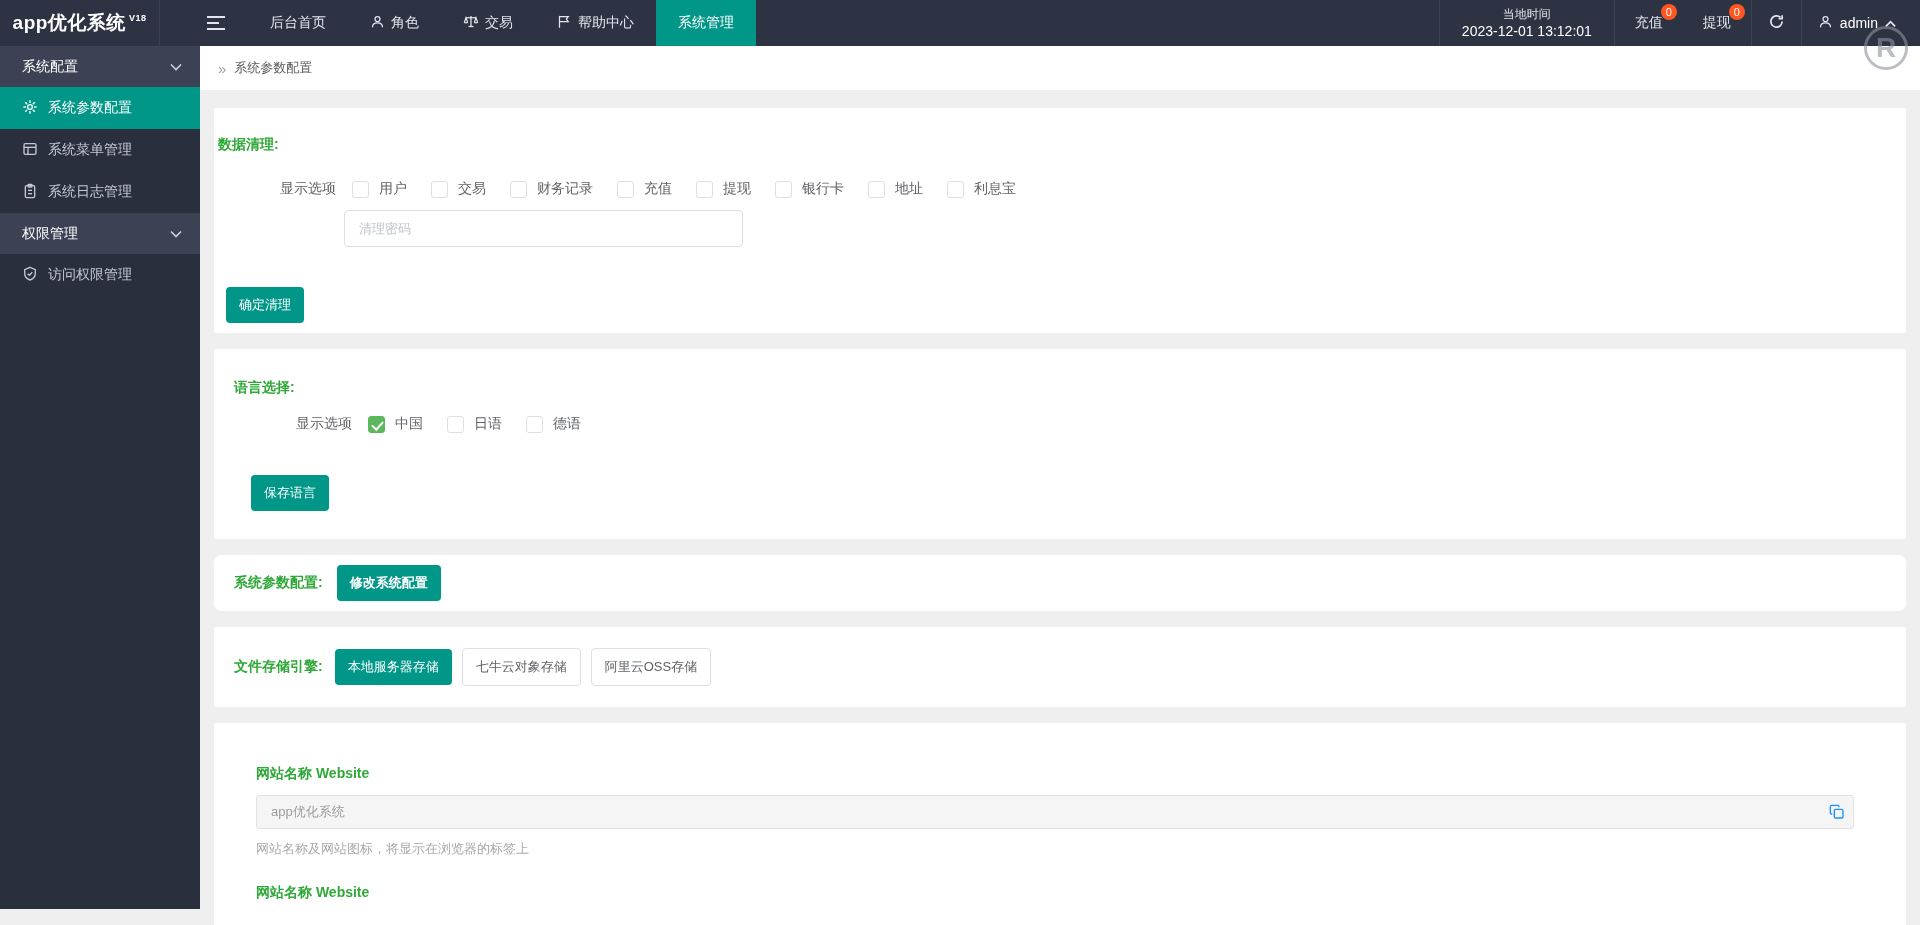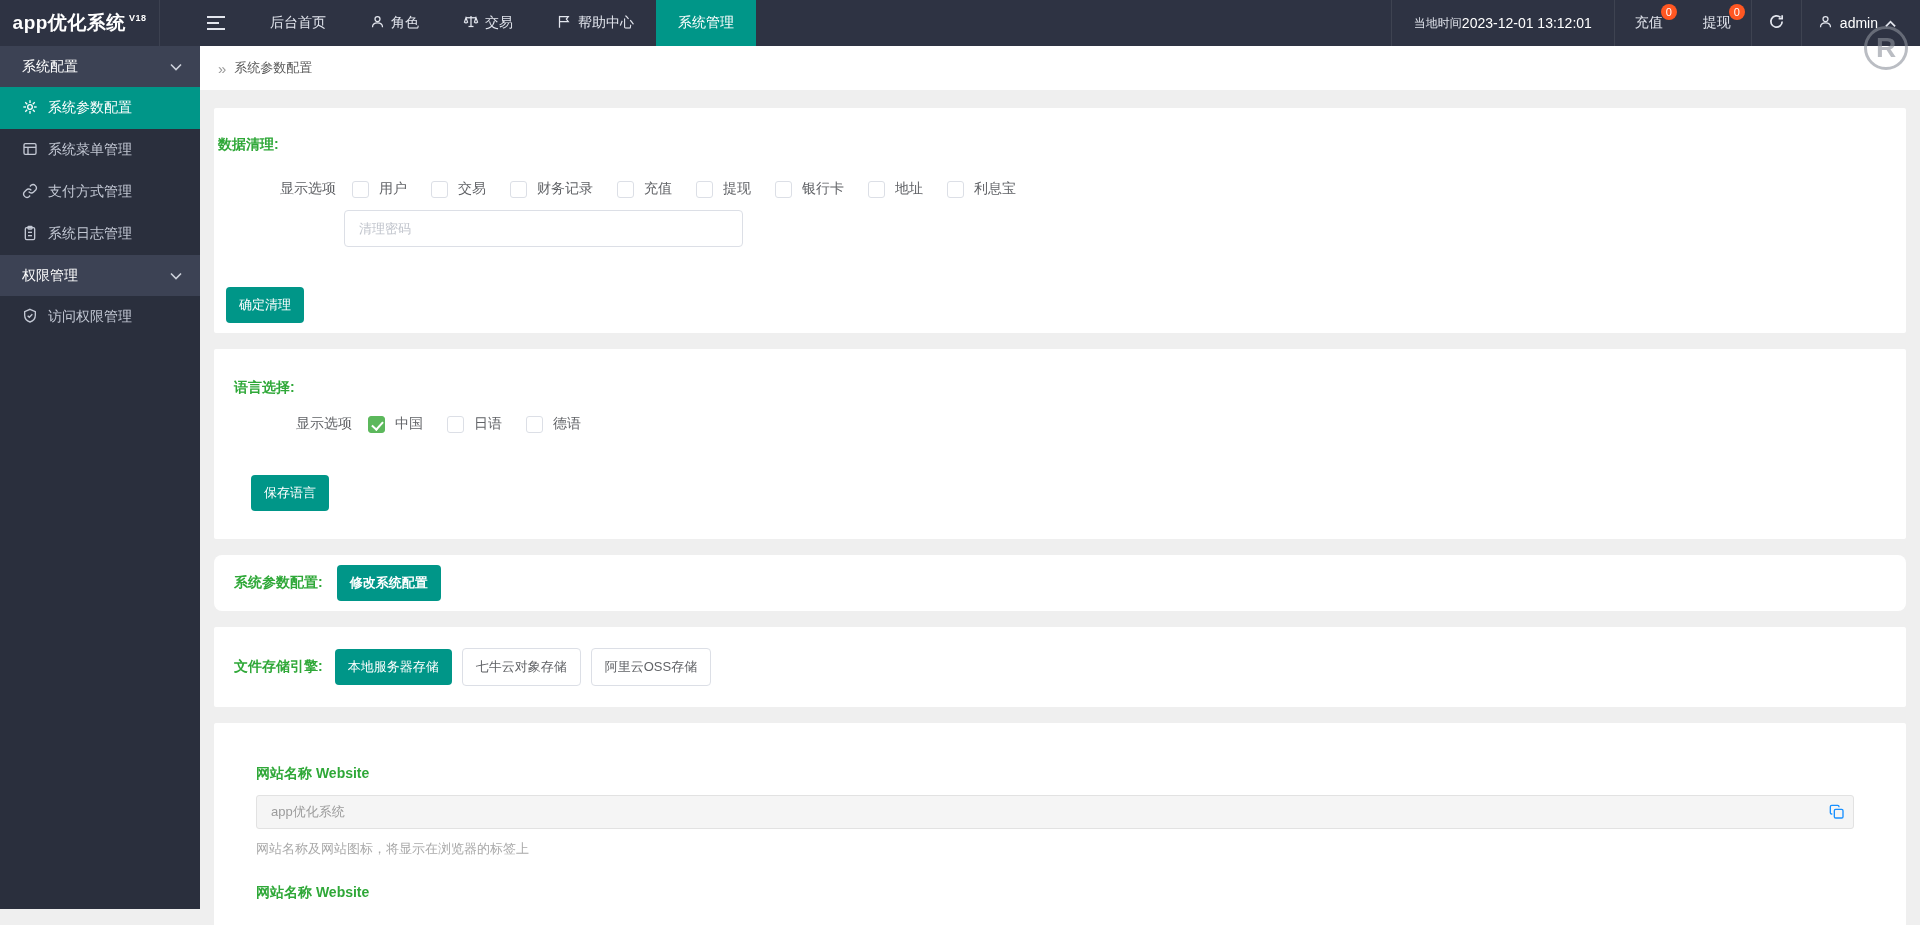--- a/index.html
+++ b/index.html
@@ -8,21 +8,21 @@
   
   .navbar { position:fixed; top:0; left:0; width:1920px; height:46px; background:#2e3343; color:#fff; display:flex; align-items:stretch; z-index:10; }
   .logo { width:160px; display:flex; align-items:center; justify-content:center; font-size:19px; font-weight:bold; letter-spacing:.5px; border-right:1px solid rgba(255,255,255,.07); }
   .logo sup { font-size:9px; font-weight:bold; margin-left:3px; margin-top:-10px; }
   .hamburger { width:44px; margin-left:34px; display:flex; align-items:center; justify-content:center; cursor:pointer; }
   .nav-menu { display:flex; align-items:stretch; margin-left:10px; }
   .nav-item { display:flex; align-items:center; gap:6px; padding:0 22px; font-size:14px; color:#e3e6ee; cursor:pointer; }
   .nav-item.active { background:#009688; color:#fff; }
   .nav-item svg { stroke:#e3e6ee; }
   .nav-right { margin-left:auto; display:flex; align-items:stretch; }
-  .time-block { display:flex; flex-direction:row; justify-content:center; align-items:center; padding:0 22px; border-left:1px solid rgba(255,255,255,.08); border-right:1px solid rgba(255,255,255,.08); }
+  .time-block { display:flex; flex-direction:column; justify-content:center; align-items:center; padding:0 22px; border-left:1px solid rgba(255,255,255,.08); border-right:1px solid rgba(255,255,255,.08); }
   .time-label { font-size:12px; color:#dfe2ea; line-height:16px; }
   .time-value { font-size:14px; color:#fff; line-height:18px; }
   .nav-badge-item { position:relative; display:flex; align-items:center; padding:0 20px; font-size:14px; color:#e3e6ee; cursor:pointer; }
   .badge { position:absolute; top:4px; right:6px; min-width:16px; height:16px; line-height:16px; border-radius:8px; background:#ff5722; color:#fff; font-size:11px; text-align:center; padding:0 3px; }
   .nav-refresh { display:flex; align-items:center; padding:0 16px; cursor:pointer; border-left:1px solid rgba(255,255,255,.08); }
   .nav-user { display:flex; align-items:center; gap:7px; padding:0 24px 0 16px; font-size:14px; cursor:pointer; border-left:1px solid rgba(255,255,255,.08); }
 
   
   .watermark { position:fixed; top:26px; right:12px; width:44px; height:44px; border:3px solid rgba(140,145,155,.6); border-radius:50%; display:flex; align-items:center; justify-content:center; font-size:28px; font-weight:bold; color:rgba(140,145,155,.6); z-index:30; pointer-events:none; }
 
@@ -184,27 +184,20 @@
         </svg></span>
     <span>系统参数配置</span>
   </div>
   <div class="side-item">
     <span><svg width="16" height="16" viewBox="0 0 24 24" fill="none" stroke-width="2">
           <rect x="3" y="4" width="18" height="16" rx="2"></rect>
           <line x1="3" y1="9.5" x2="21" y2="9.5"></line>
           <line x1="9" y1="9.5" x2="9" y2="20"></line>
         </svg></span>
     <span>系统菜单管理</span>
-  </div>
-  <div class="side-item">
-    <span><svg width="16" height="16" viewBox="0 0 24 24" fill="none" stroke-width="2">
-          <path d="M10 13a5 5 0 0 0 7.5.5l3-3a5 5 0 0 0-7-7l-1.7 1.7"></path>
-          <path d="M14 11a5 5 0 0 0-7.5-.5l-3 3a5 5 0 0 0 7 7l1.7-1.7"></path>
-        </svg></span>
-    <span>支付方式管理</span>
   </div>
   <div class="side-item">
     <span><svg width="16" height="16" viewBox="0 0 24 24" fill="none" stroke-width="2">
           <rect x="5" y="4" width="14" height="18" rx="2"></rect>
           <rect x="9" y="2" width="6" height="4" rx="1"></rect>
           <line x1="9" y1="11" x2="15" y2="11"></line>
           <line x1="9" y1="16" x2="15" y2="16"></line>
         </svg></span>
     <span>系统日志管理</span>
   </div>

